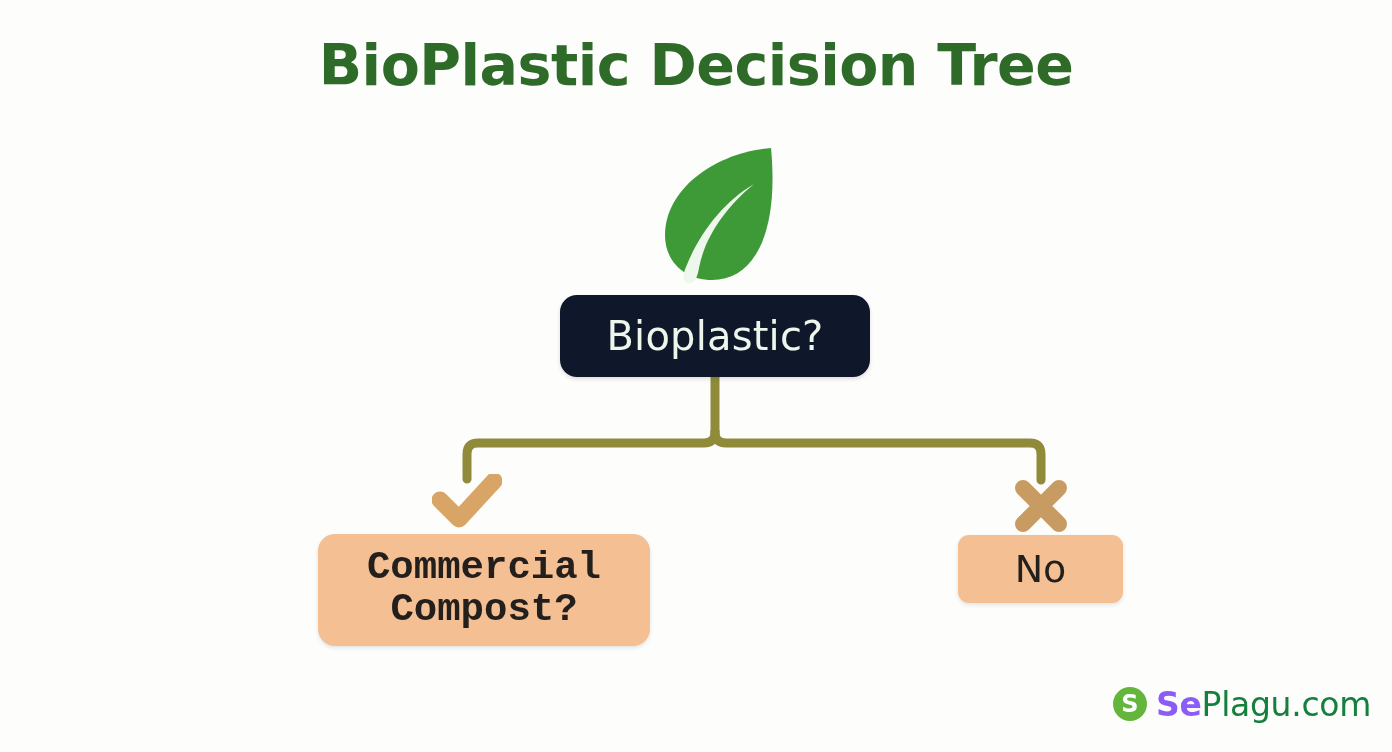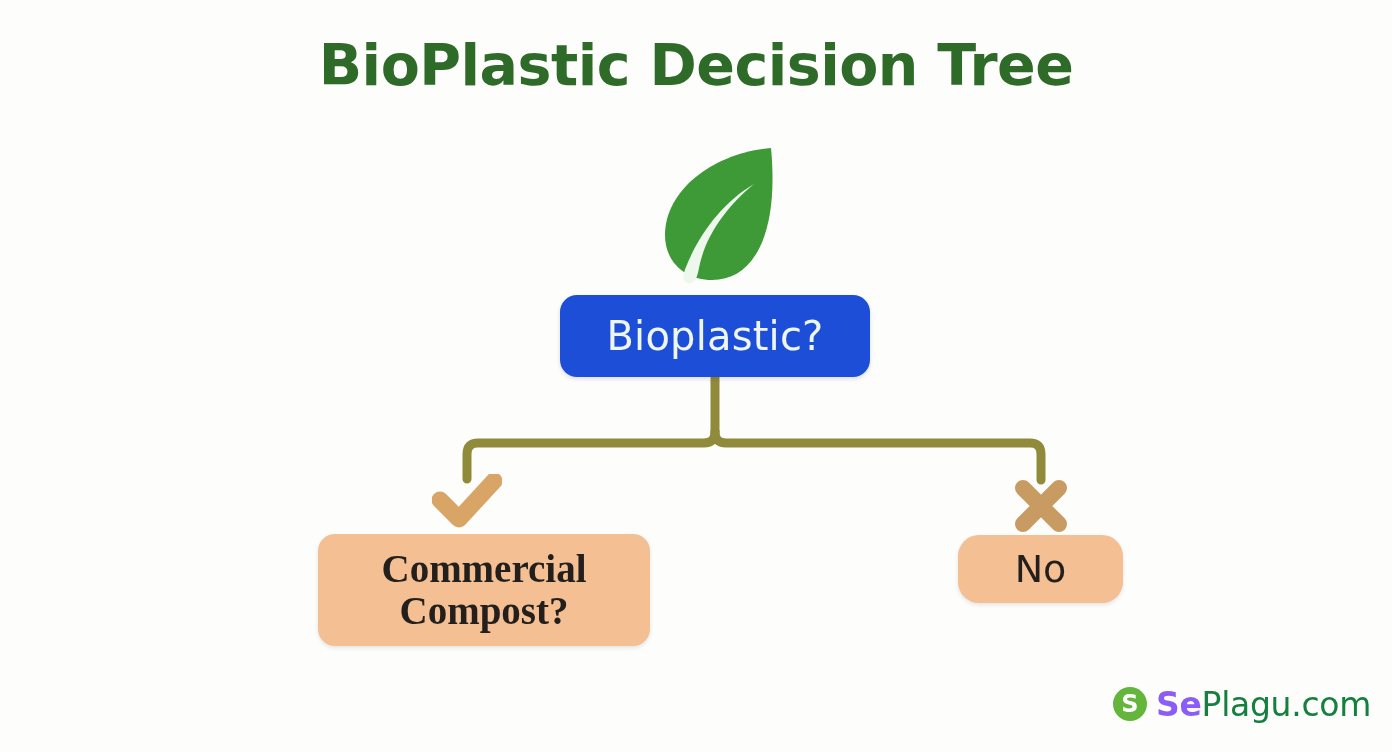--- a/index.html
+++ b/index.html
@@ -65,52 +65,52 @@
     justify-content: center;
     text-align: center;
     box-sizing: border-box;
   }
 
   .node-root {
     left: 560px;
     top: 295px;
     width: 310px;
     height: 82px;
-    background: #1d4ed8;
+    background: #0f172a;
     border-radius: 17px;
     color: #eef6ec;
     font-size: 40px;
     font-weight: 400;
     font-family: "DejaVu Sans", sans-serif;
     box-shadow: 0 2px 4px rgba(0,0,0,0.13);
     letter-spacing: 0.2px;
   }
 
   .node-yes {
     left: 318px;
     top: 534px;
     width: 332px;
     height: 112px;
     background: #f3bf93;
     border-radius: 17px;
     color: #231f1c;
     font-size: 39px;
     font-weight: bold;
-    font-family: Liberation Serif, serif;
+    font-family: Liberation Mono, monospace;
     line-height: 1.07;
     box-shadow: 0 2px 4px rgba(0,0,0,0.10);
   }
 
   .node-no {
     left: 958px;
     top: 535px;
     width: 165px;
     height: 68px;
     background: #f3bf93;
-    border-radius: 21px;
+    border-radius: 11px;
     color: #231f1c;
     font-size: 38px;
     font-weight: 400;
     font-family: "DejaVu Sans", sans-serif;
     box-shadow: 0 2px 4px rgba(0,0,0,0.10);
   }
 
   .node-label {
     display: block;
     width: 100%;

